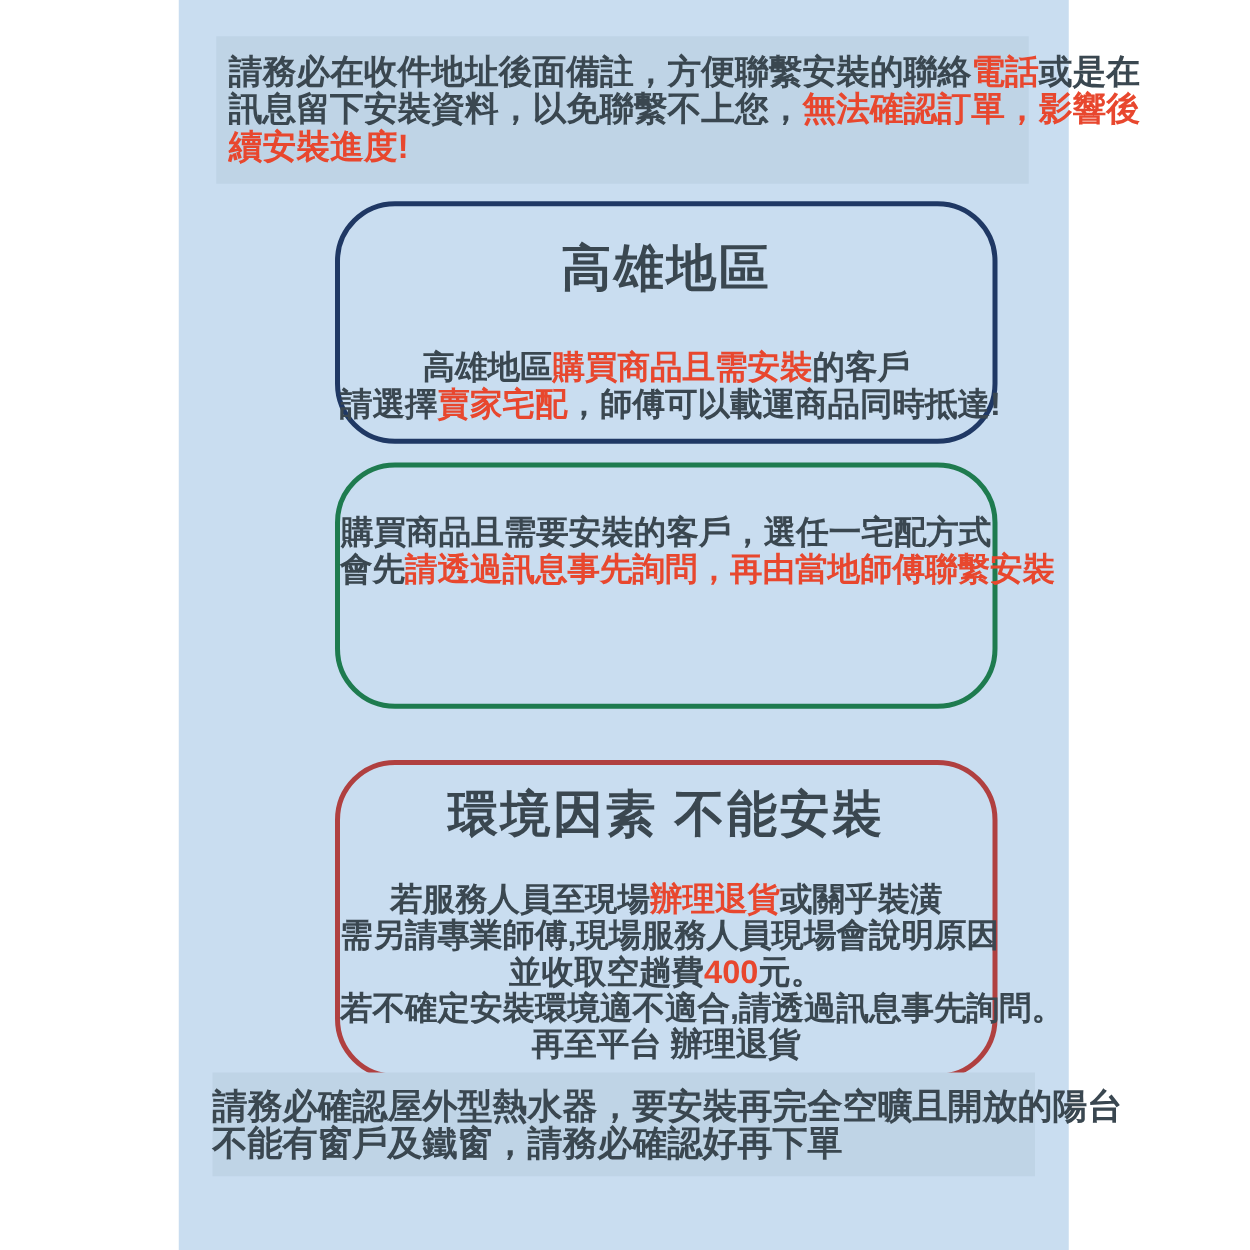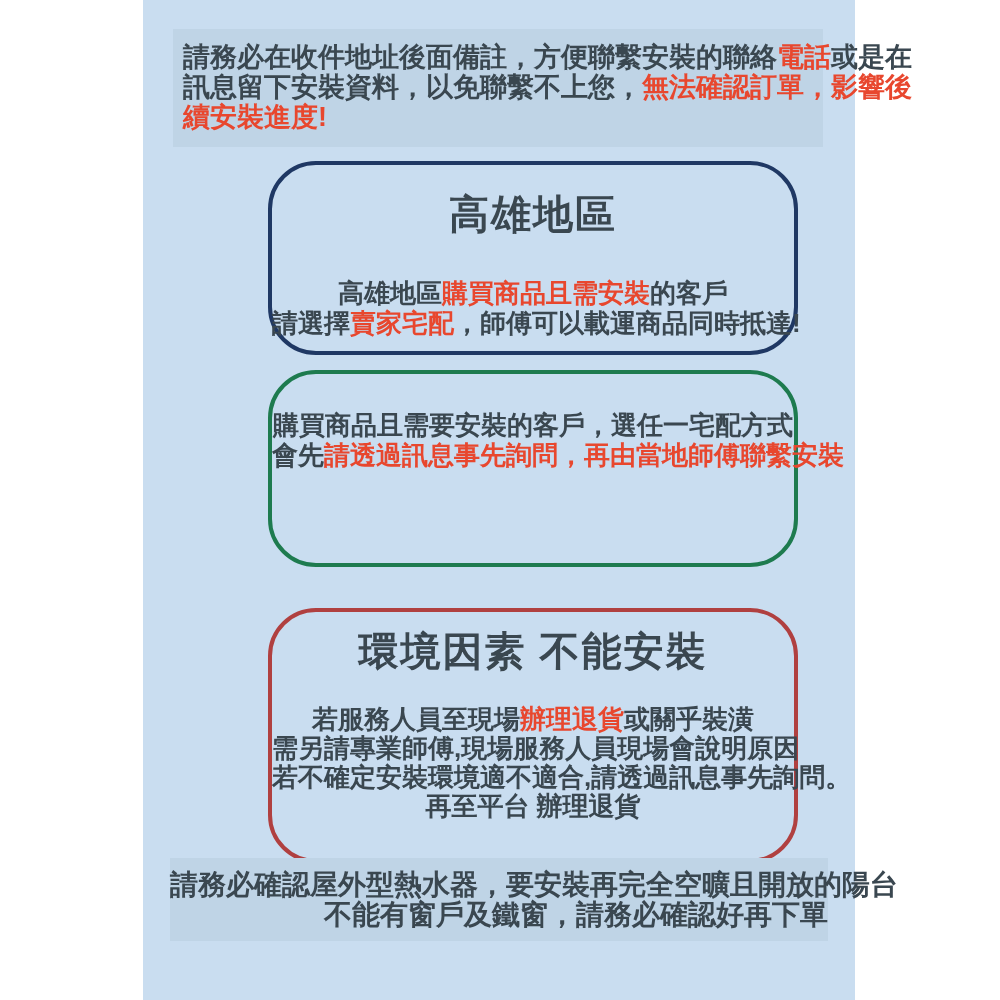--- a/index.html
+++ b/index.html
@@ -29,21 +29,21 @@
   .top-note {
     left: 30px; top: 29px; width: 650px; height: 118px;
     padding: 13px 8px 0 10px;
     font-size: 27px; line-height: 30px;
     text-align: left;
   }
   .bottom-note {
     left: 27px; top: 858px; width: 658px; height: 83px;
     padding-top: 12px;
     font-size: 28px; line-height: 30px;
-    text-align: right;
+    text-align: left;
   }
   .box {
     position: absolute;
     box-sizing: border-box;
     left: 93px; width: 530px;
     border: 4px solid #6d28d9;
     border-radius: 48px;
     text-align: center;
     color: var(--text_dark, #3a4750);
     margin-left: 32px;
@@ -93,20 +93,21 @@
           <div class="line"><span>購買商品且需要安裝的客戶，選任一宅配方式</span></div>
           <div class="line"><span>會先</span><span class="seg-red">請透過訊息事先詢問，再由當地師傅聯繫安裝</span></div>
         </div>
     </div>
 
     <div class="box box-red">
       <div class="box-title">環境因素 不能安裝</div>
       <div class="box-body">
           <div class="line"><span>若服務人員至現場</span><span class="seg-red">辦理退貨</span><span>或關乎裝潢</span></div>
           <div class="line"><span>需另請專業師傅,現場服務人員現場會說明原因</span></div>
+          <div class="line"><span>並收取空趟費</span><span class="seg-red">400</span><span>元。</span></div>
           <div class="line"><span>若不確定安裝環境適不適合,請透過訊息事先詢問。</span></div>
           <div class="line"><span>再至平台 辦理退貨</span></div>
         </div>
     </div>
 
     <div class="note bottom-note">
         <div class="line"><span>請務必確認屋外型熱水器，要安裝再完全空曠且開放的陽台</span></div>
         <div class="line"><span>不能有窗戶及鐵窗，請務必確認好再下單</span></div>
       </div>
 

